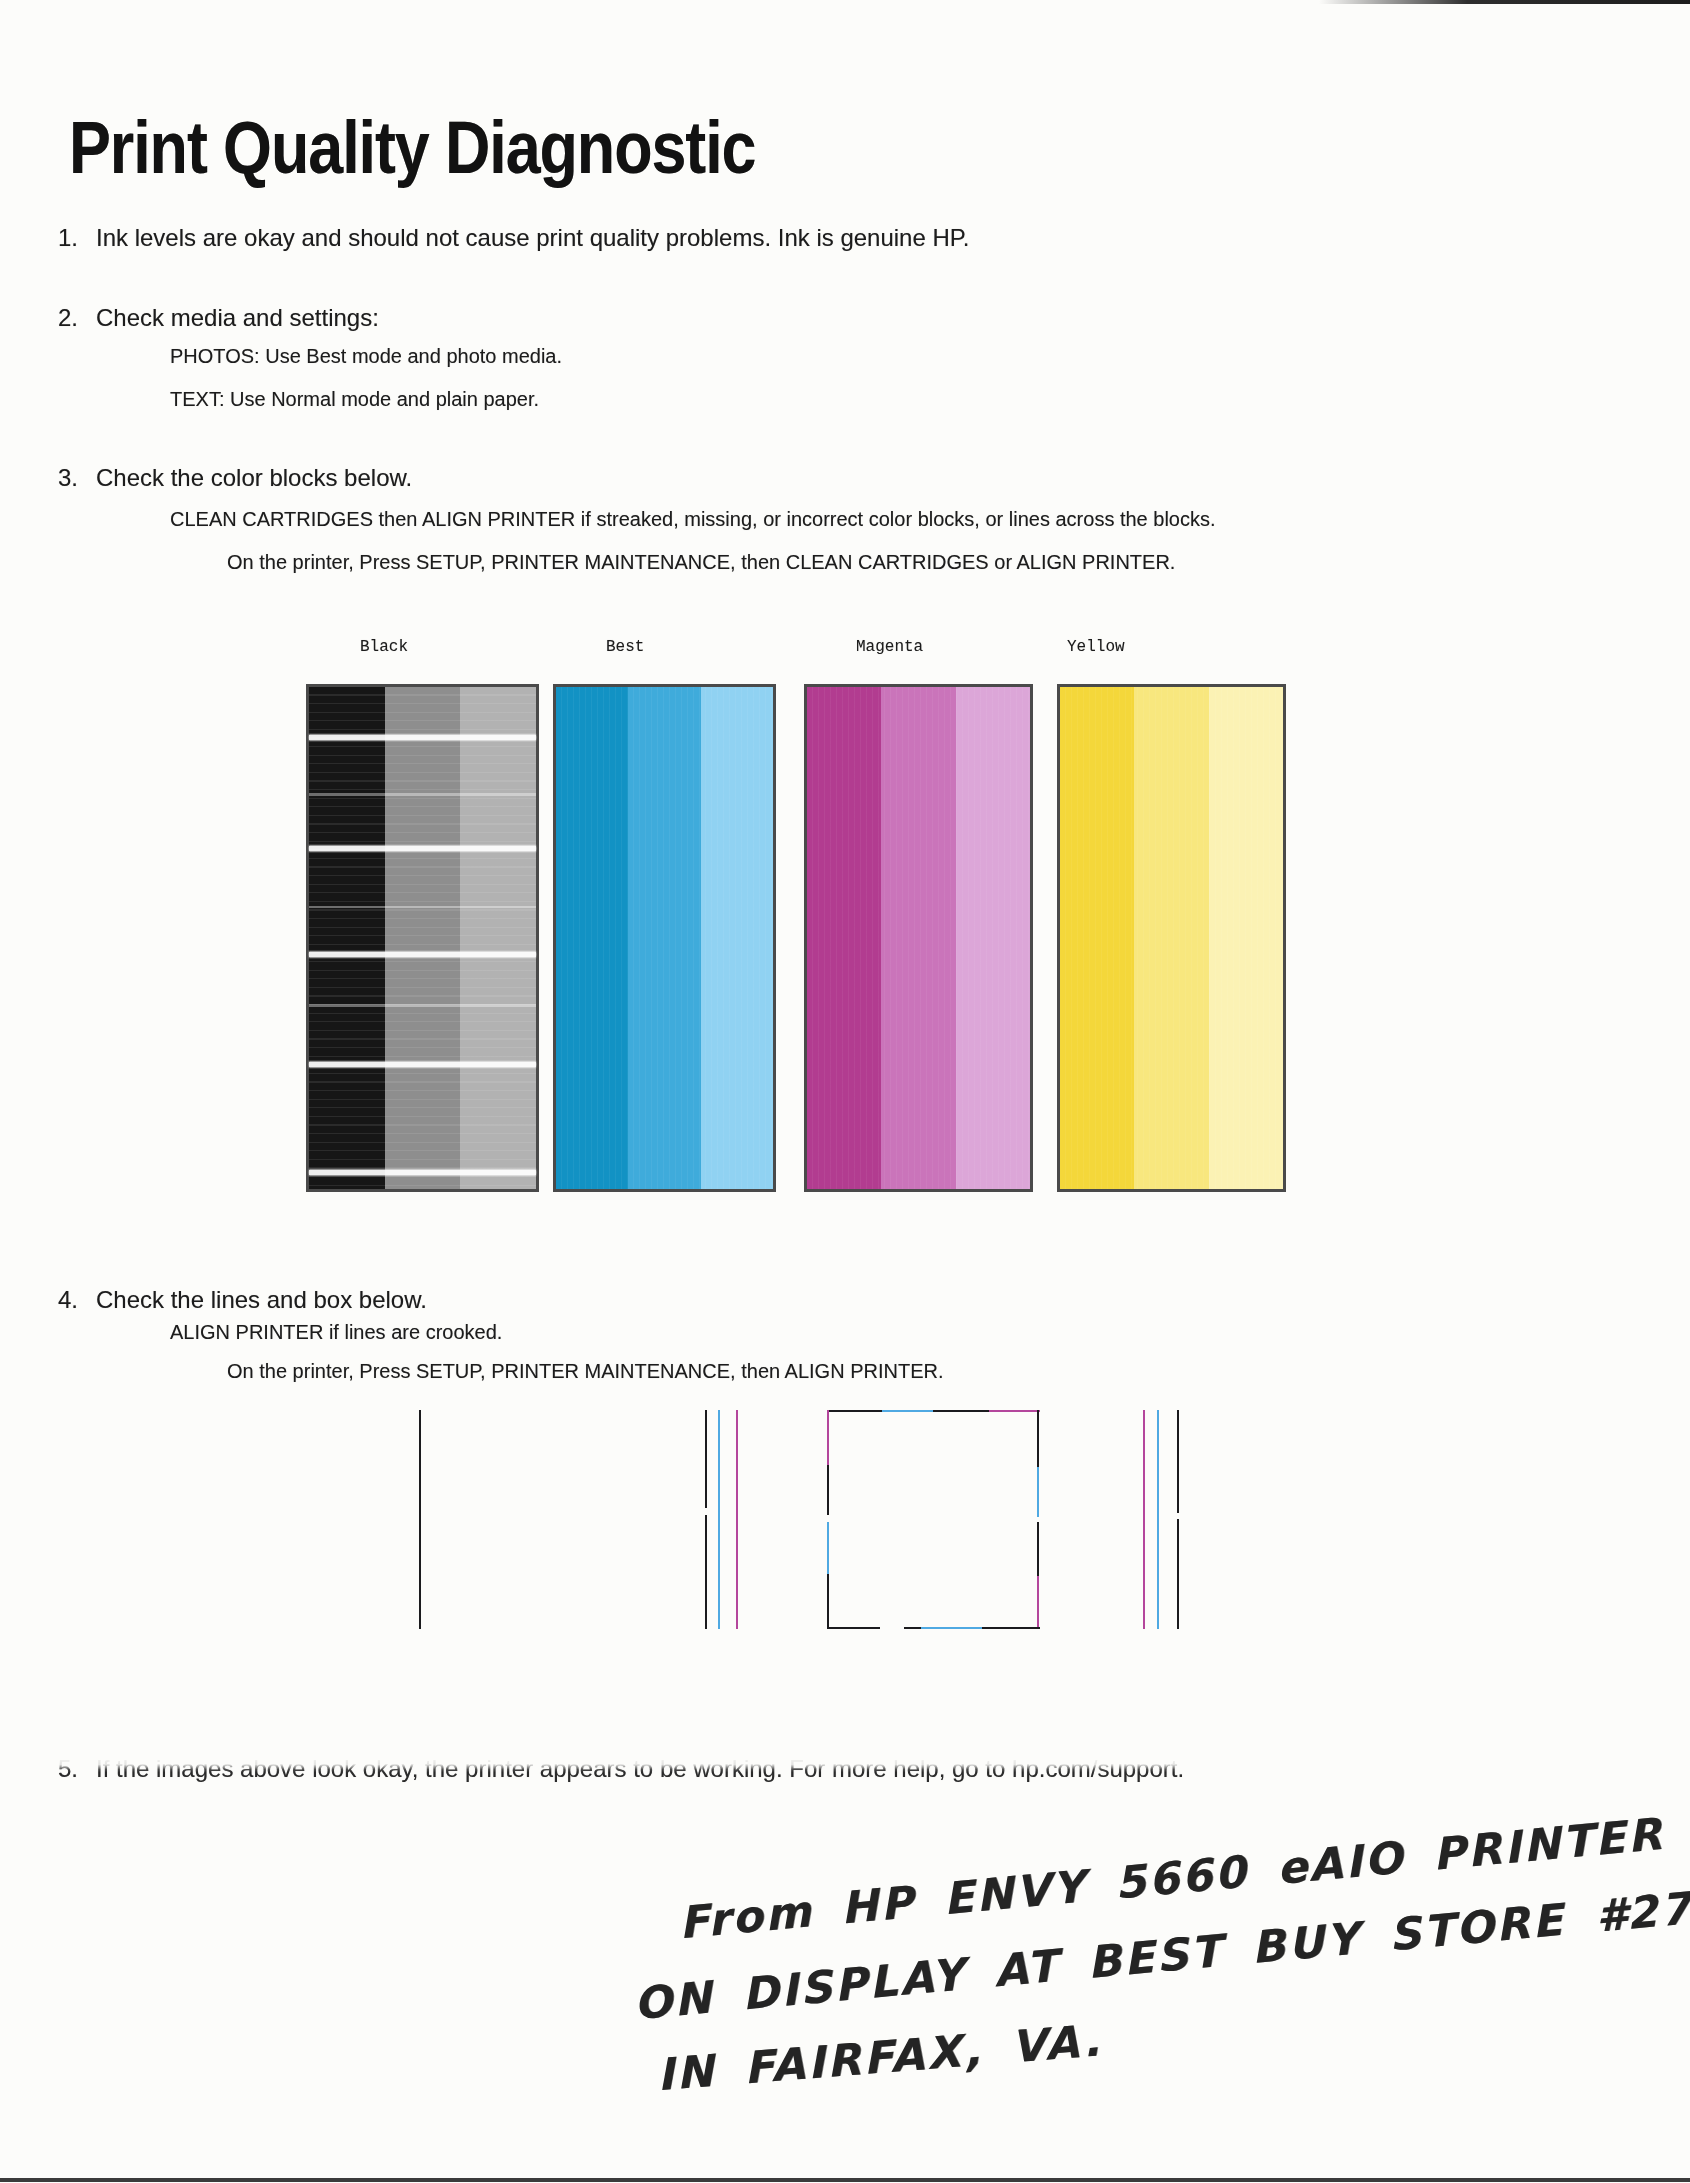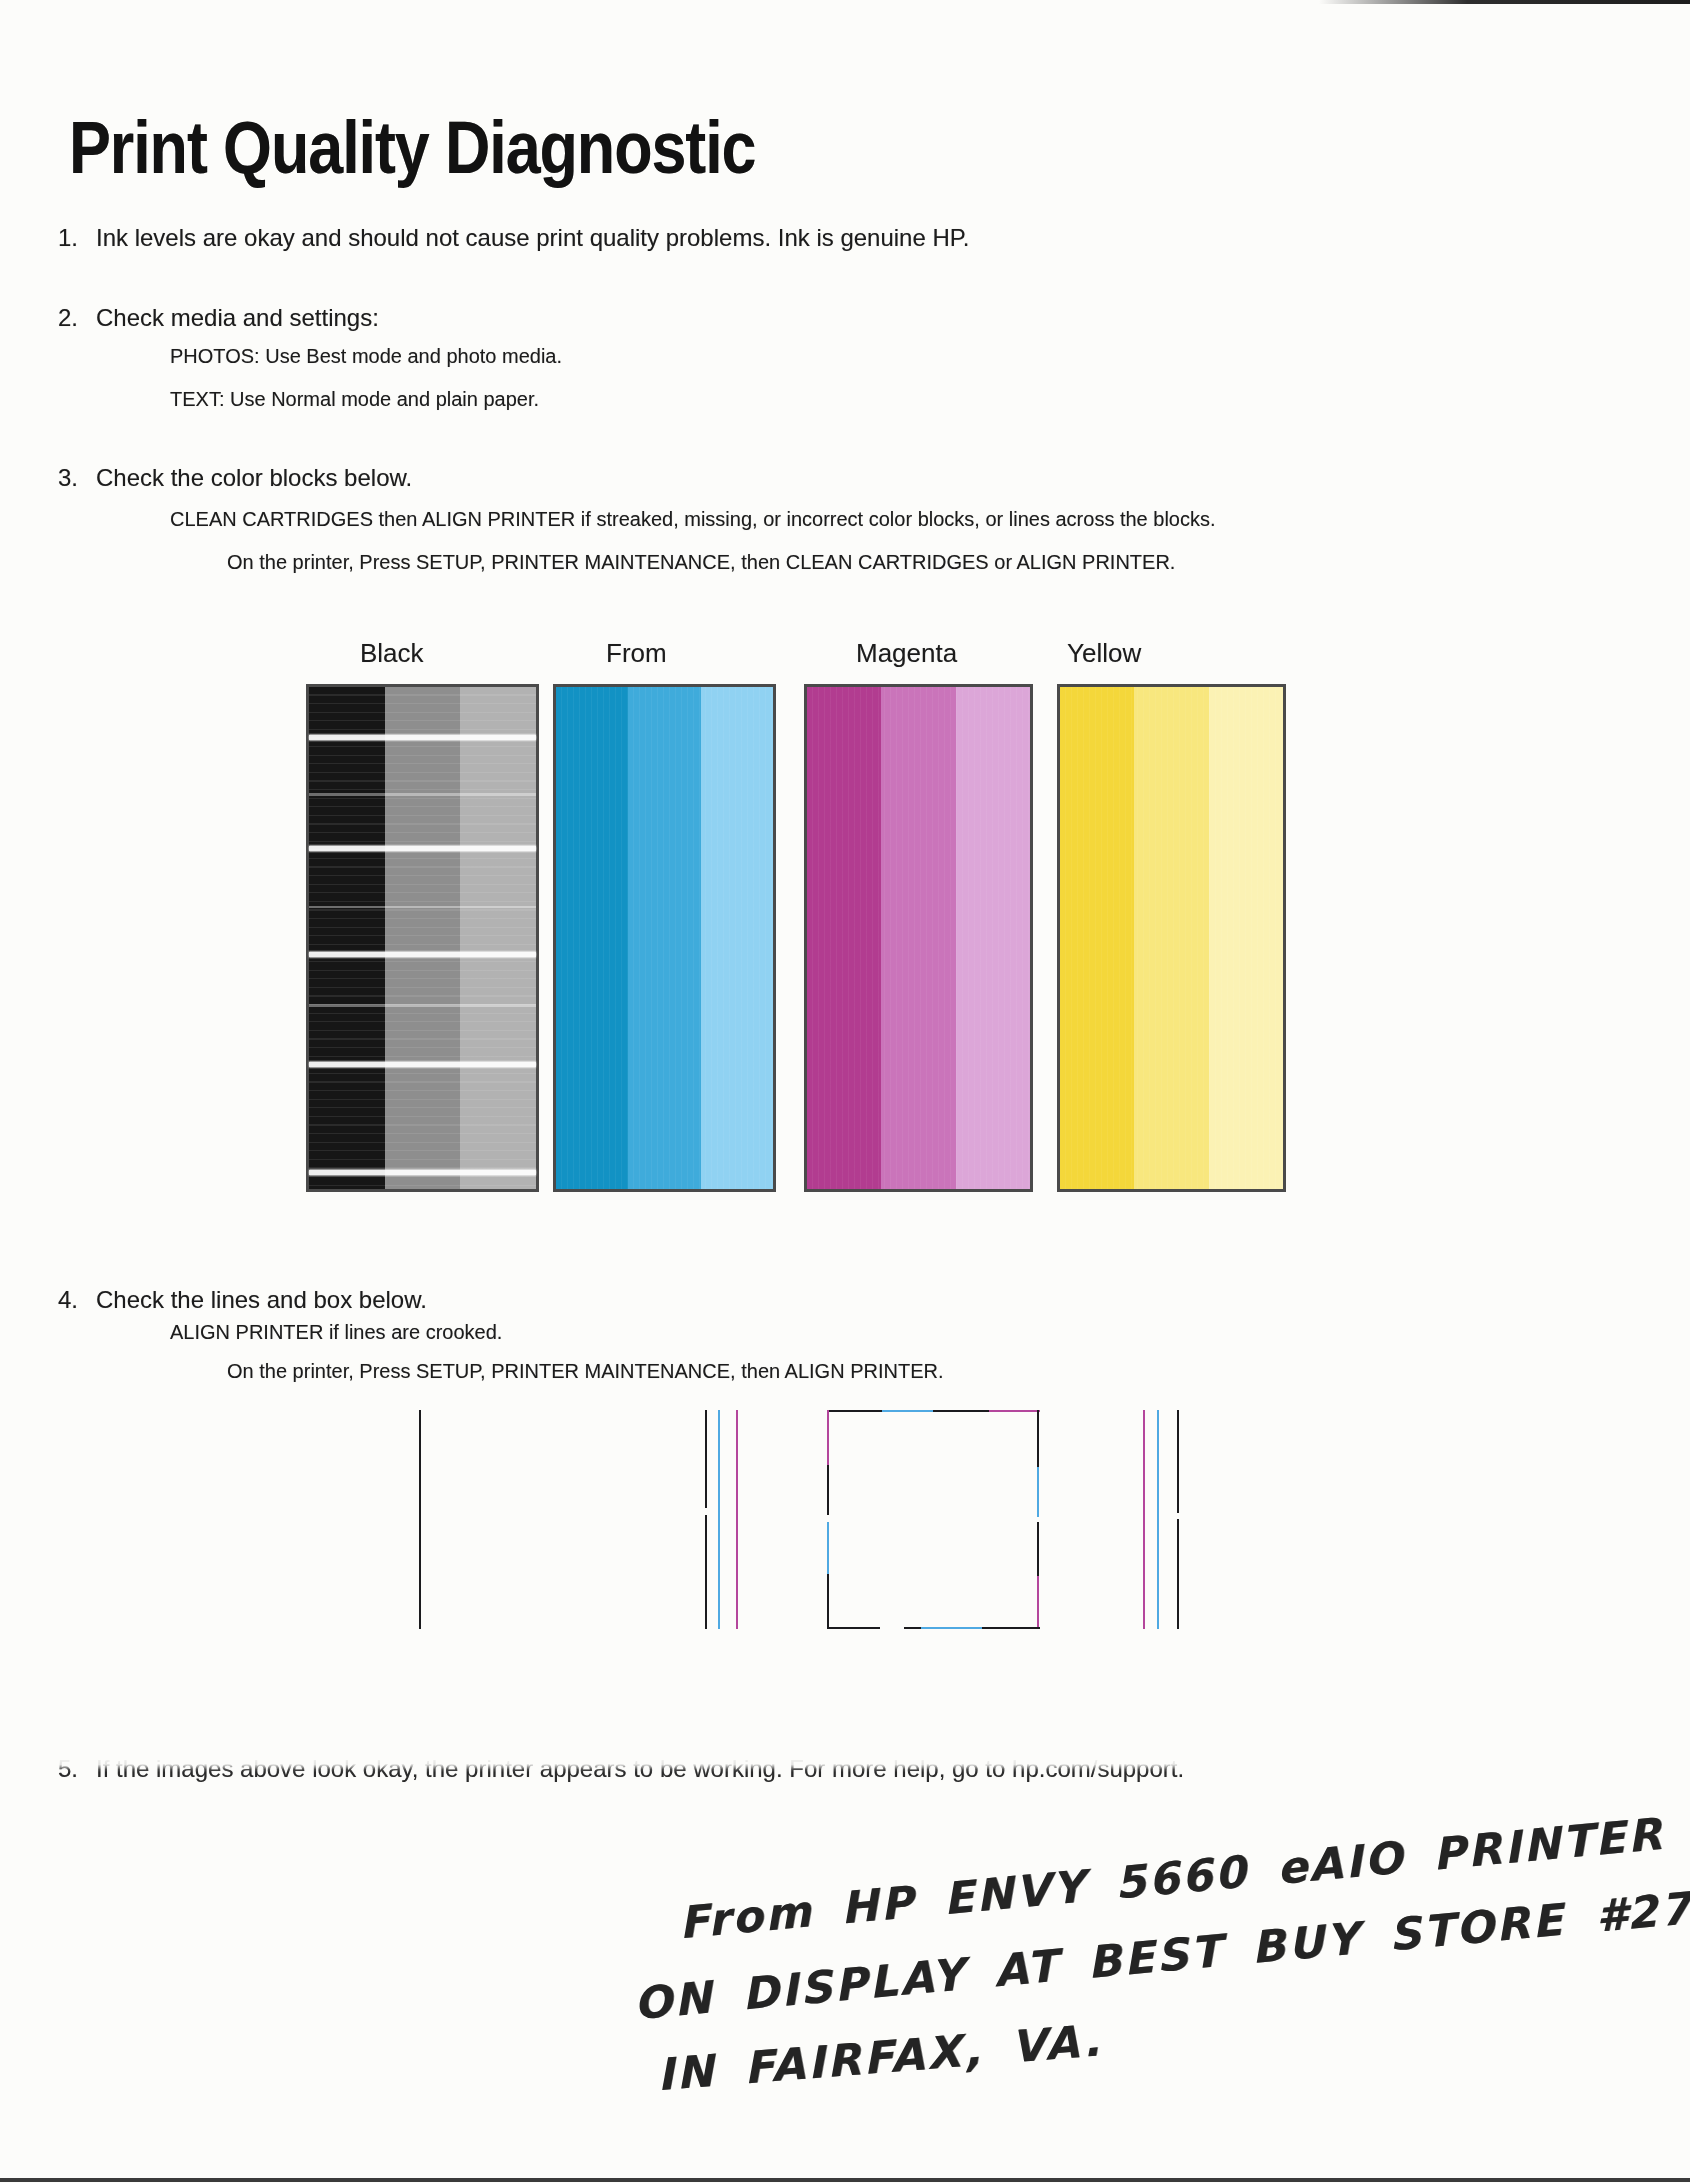--- a/index.html
+++ b/index.html
@@ -31,22 +31,22 @@
     position:absolute;font-size:20px;white-space:nowrap;
     text-shadow:0 0 0.7px rgba(20,20,20,.35);
   }
   .fade-top{
     color:#2a2a2a;
     -webkit-mask-image:linear-gradient(to bottom,rgba(0,0,0,0) 0%,rgba(0,0,0,.12) 34%,rgba(0,0,0,.85) 52%,#000 62%);
     mask-image:linear-gradient(to bottom,rgba(0,0,0,0) 0%,rgba(0,0,0,.12) 34%,rgba(0,0,0,.85) 52%,#000 62%);
   }
 
   
-  .block-label{position:absolute;top:638px;font-size:26px;white-space:nowrap;
-    text-shadow:0 0 0.7px rgba(20,20,20,.3);}
+  .block-label{position:absolute;top:638px;font-size:16px;white-space:nowrap;
+    text-shadow:0 0 0.7px rgba(20,20,20,.3);font-family:Liberation Mono, monospace;}
   .color-block{
     position:absolute;top:684px;height:502px;
     border:3.3px solid #4a4a4a;display:flex;box-sizing:content-box;
   }
   .stripe{flex:1 1 0;}
   .block-texture{
     position:absolute;inset:0;pointer-events:none;
     background:repeating-linear-gradient(180deg,rgba(255,255,255,0) 0 7.3px,rgba(255,255,255,.09) 7.3px 8.6px);
   }
   .grain{
@@ -105,21 +105,21 @@
   <div class="subline" style="left:170px;top:388px">TEXT: Use Normal mode and plain paper.</div>
 
   <div class="step" style="top:464px">
     <span class="num">3.</span>
     <span>Check the color blocks below.</span>
   </div>
   <div class="subline" style="left:170px;top:508px">CLEAN CARTRIDGES then ALIGN PRINTER if streaked, missing, or incorrect color blocks, or lines across the blocks.</div>
   <div class="subline" style="left:227px;top:551px">On the printer, Press SETUP, PRINTER MAINTENANCE, then CLEAN CARTRIDGES or ALIGN PRINTER.</div>
 
   <div class="block-label" style="left:360px">Black</div>
-  <div class="block-label" style="left:606px">From</div>
+  <div class="block-label" style="left:606px">Best</div>
   <div class="block-label" style="left:856px">Magenta</div>
   <div class="block-label" style="left:1067px">Yellow</div>
 
   <div class="color-block" style="left:306px;width:227px">
     <div class="stripe" style="background-color: rgb(22, 22, 22);"></div>
     <div class="stripe" style="background-color: rgb(142, 142, 142);"></div>
     <div class="stripe" style="background-color: rgb(178, 178, 178);"></div>
     <div class="block-texture"></div>
     <div class="streak" style="top:48px;height:5.3px"></div>
     <div class="streak faint" style="top:106px;height:2.7px"></div>

